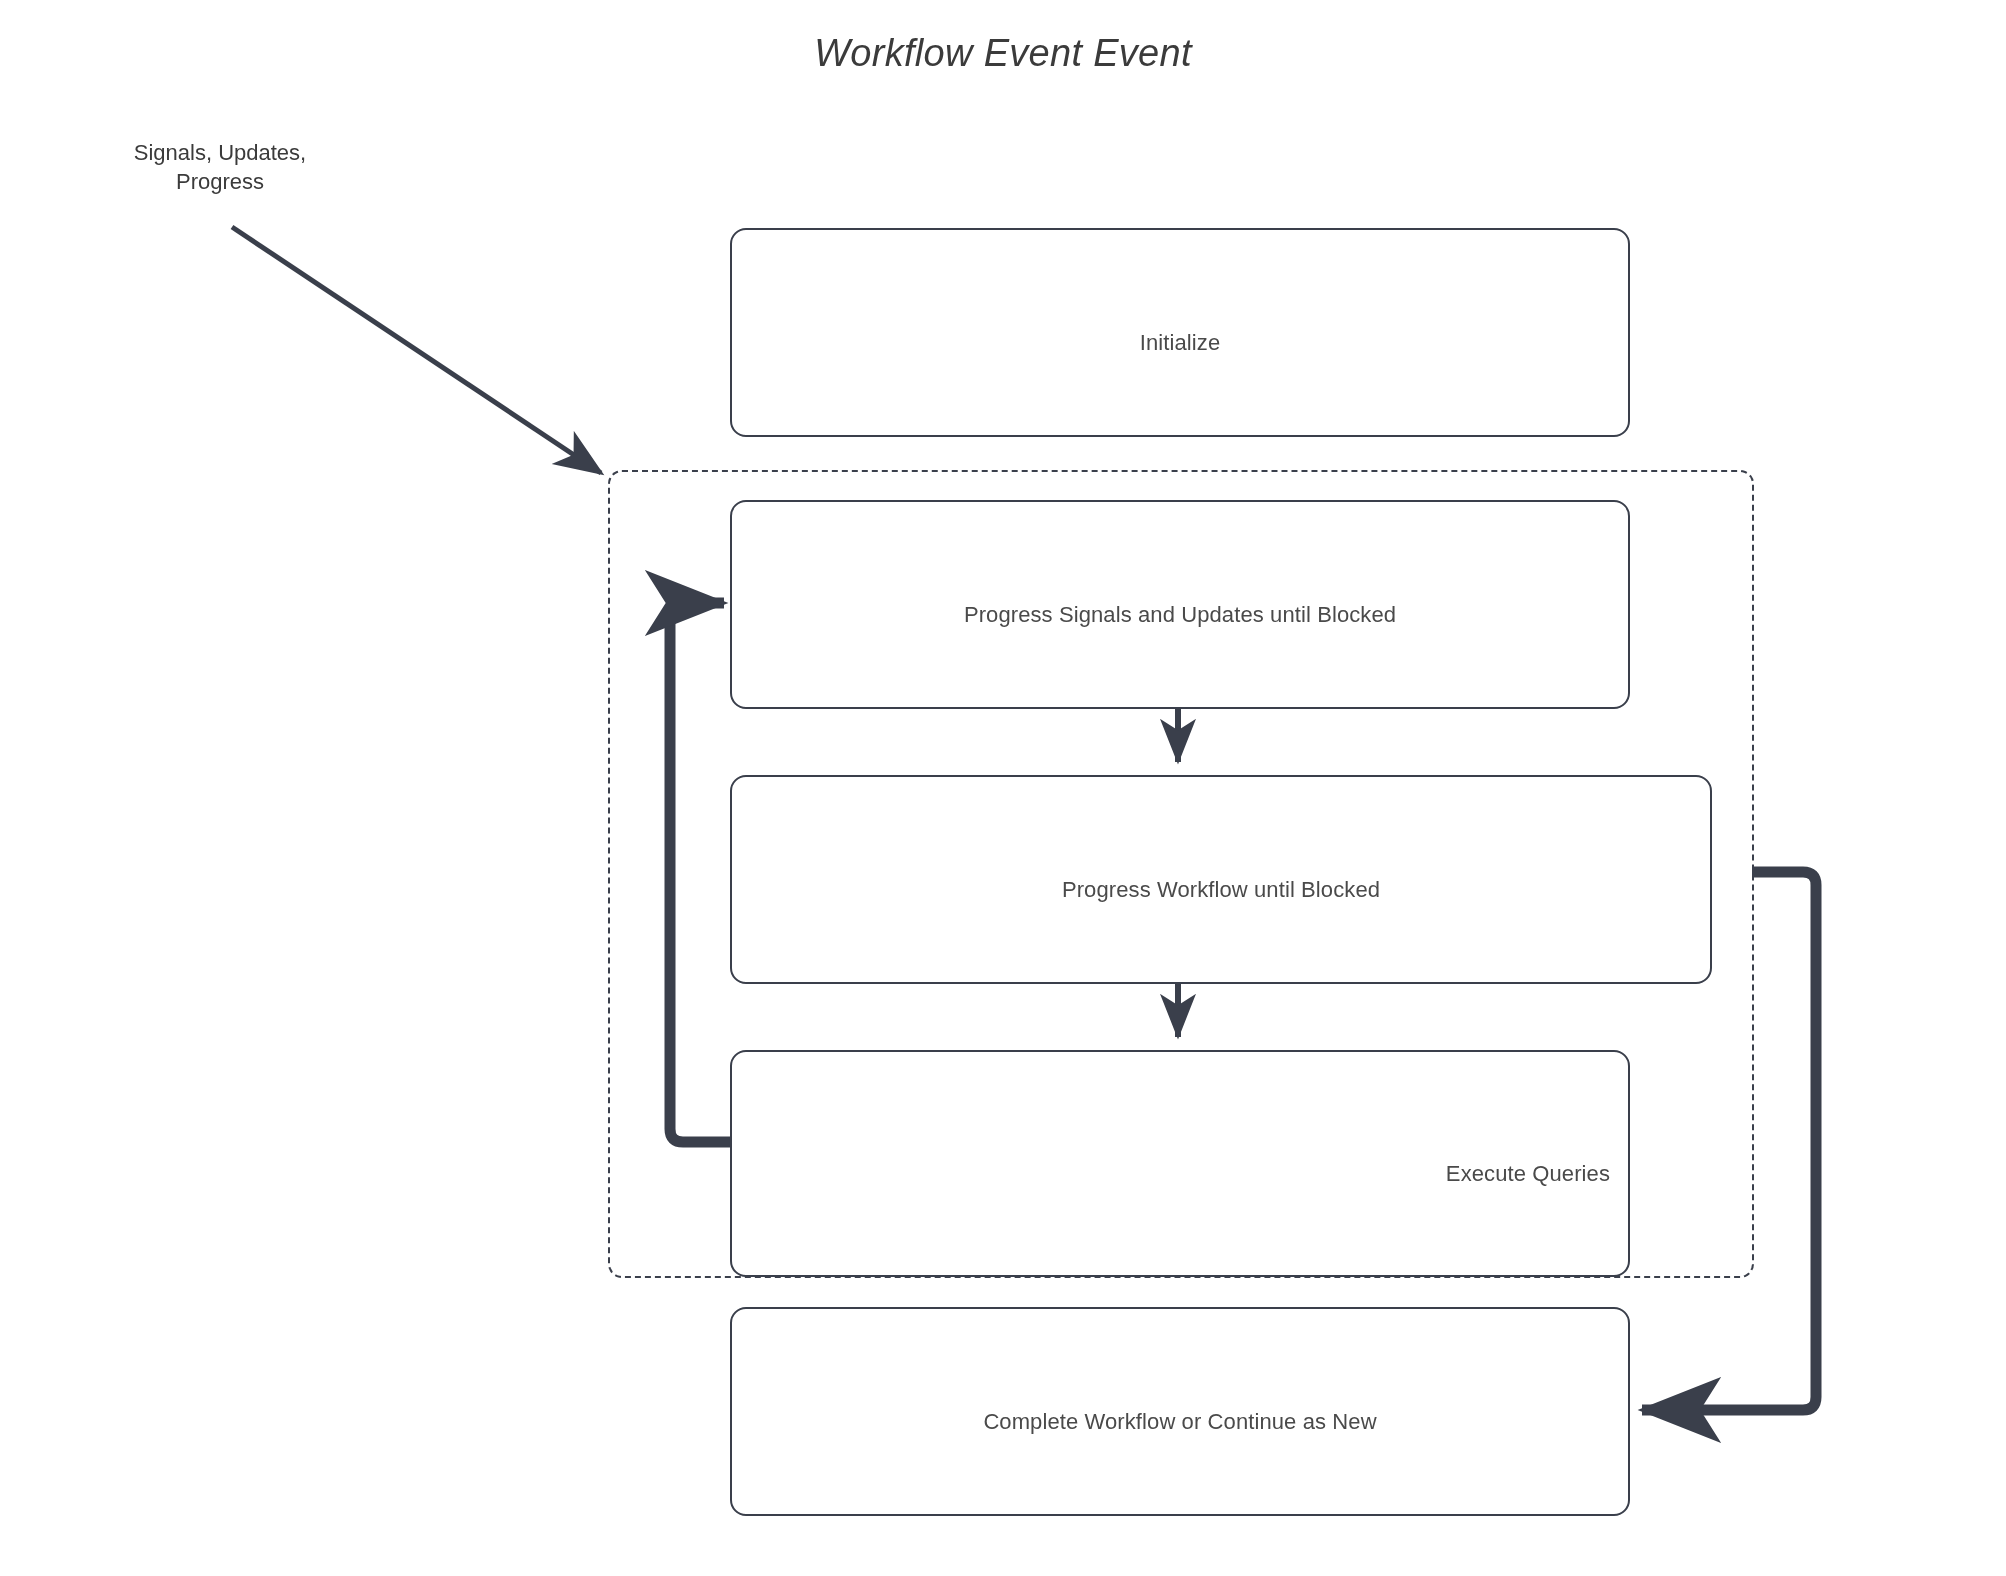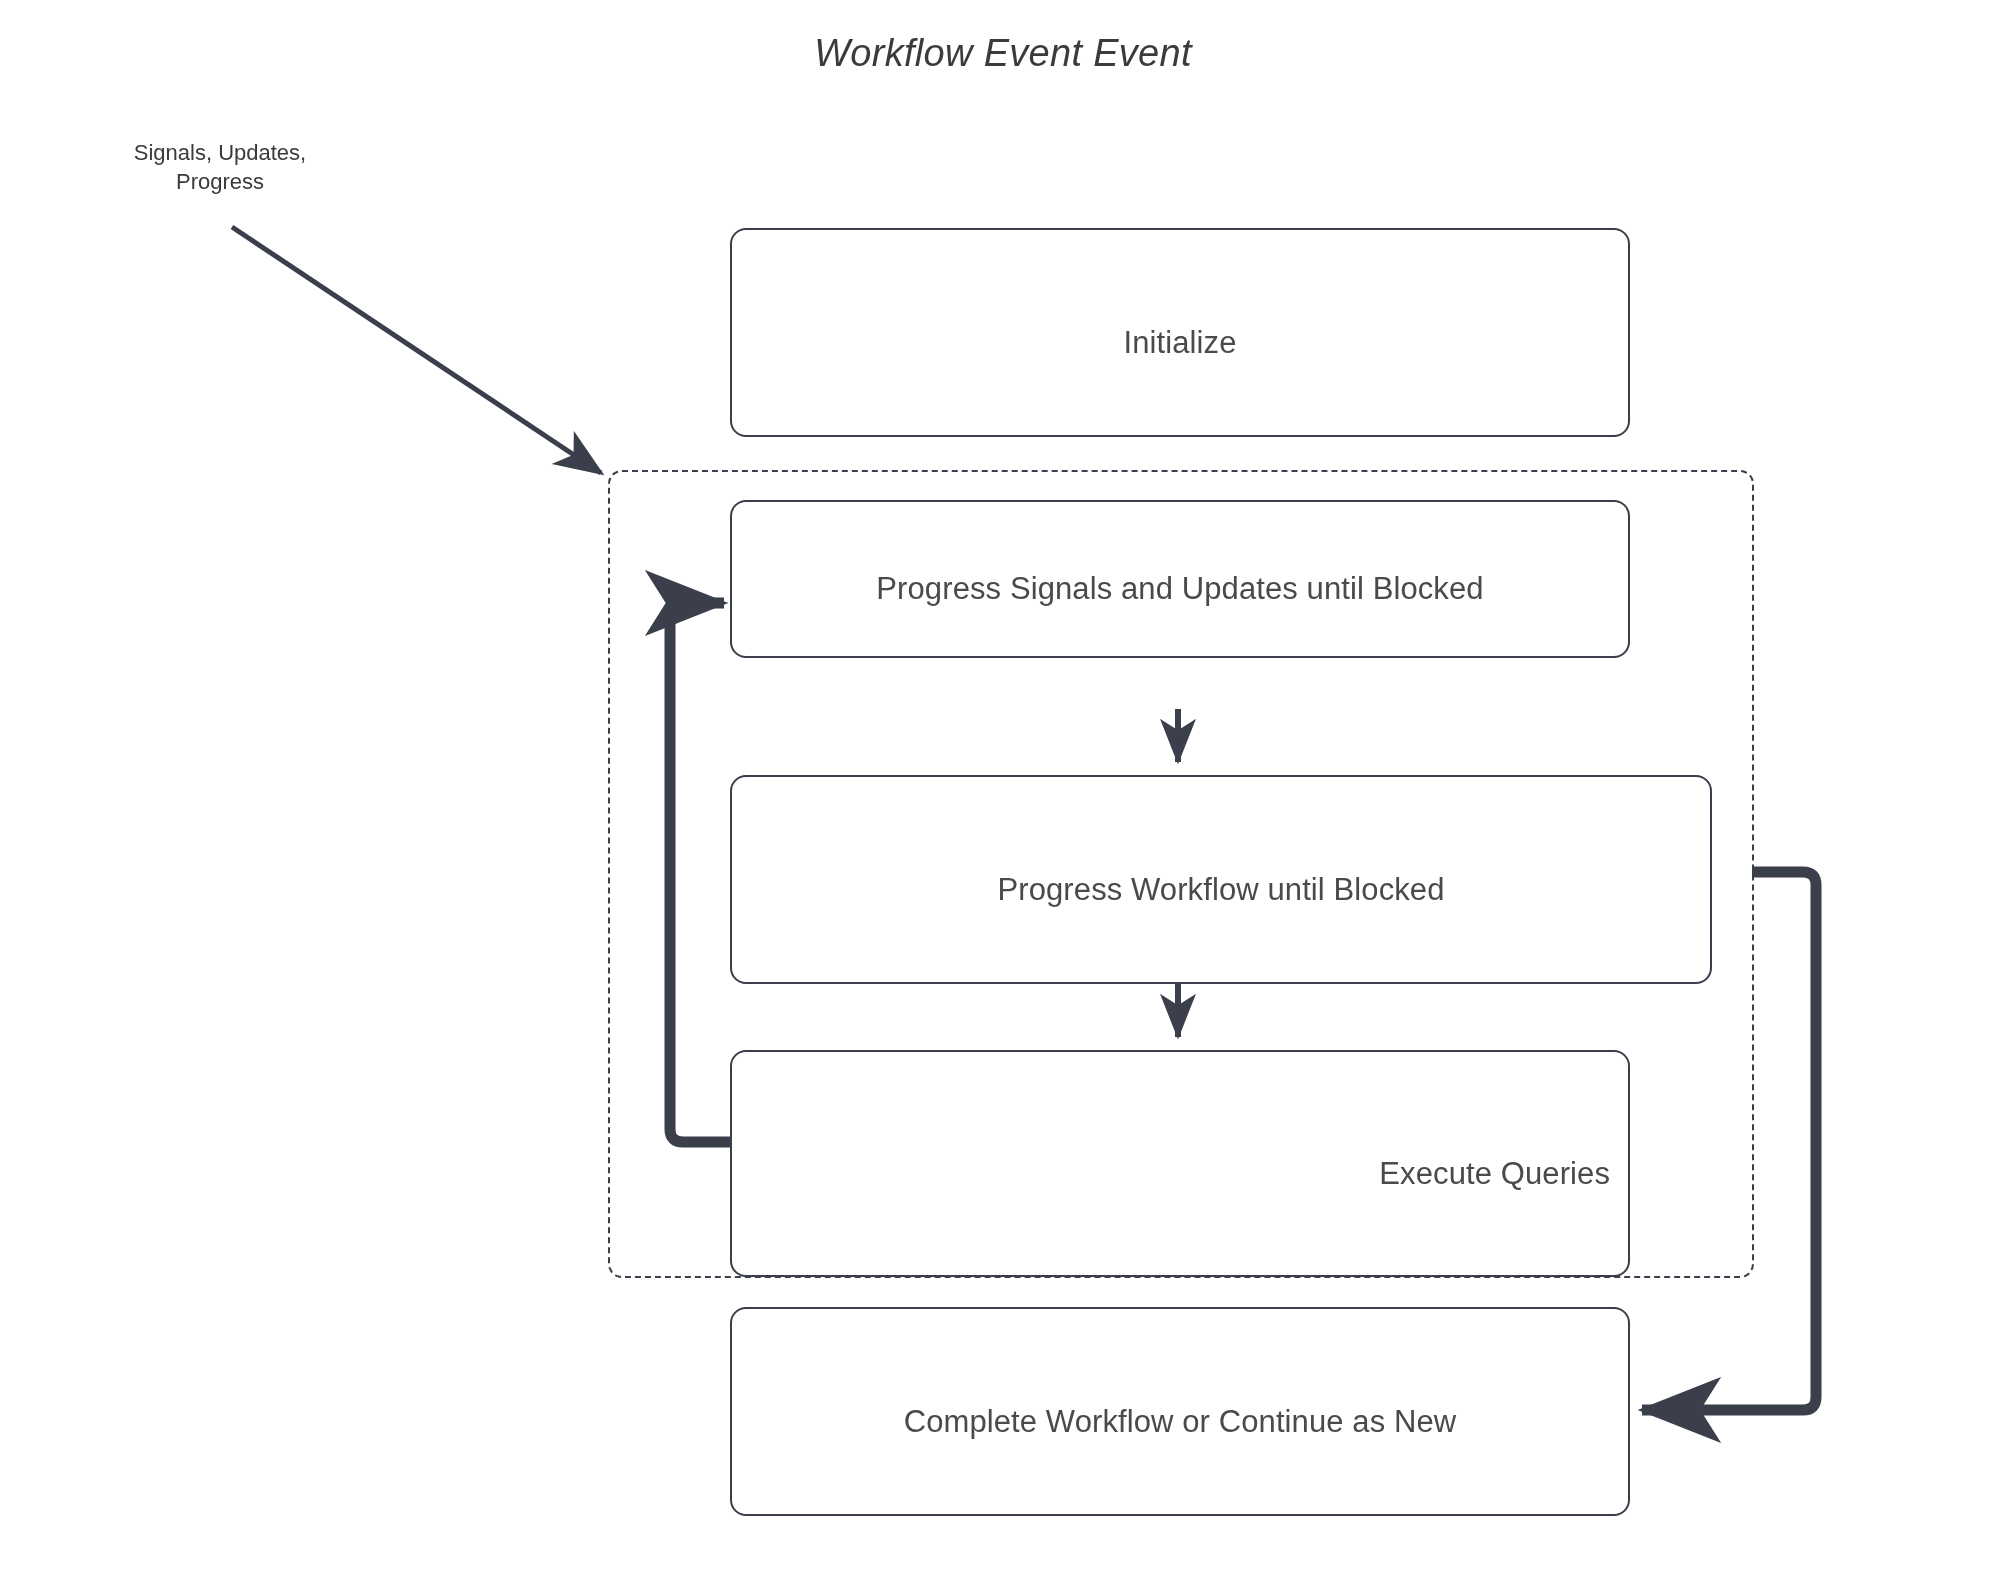--- a/index.html
+++ b/index.html
@@ -33,21 +33,21 @@
     box-sizing: border-box;
     background: #ffffff;
     border: 2px solid #3a3f4b;
     border-radius: 16px;
     display: flex;
     align-items: center;
     justify-content: center;
     text-align: center;
   }
   .node-label {
-    font-size: 31px;
+    font-size: 22px;
     color: #4a4a4a;
     line-height: 1.25;
     letter-spacing: 0.1px;
     padding: 0 18px;
     margin-top: 21px;
   }
   .loop-container {
     position: absolute;
     box-sizing: border-box;
     border: 2px dashed #3a3f4b;
@@ -108,21 +108,21 @@
 
     <path d="M 1752,872 L 1803,872 Q 1816,872 1816,885 L 1816,1397 Q 1816,1410 1803,1410 L 1642,1410" fill="none" stroke="#3a3f4b" stroke-width="11" stroke-linecap="butt" marker-end="url(#arrowThick)"></path>
   </svg>
 
   <div class="node" id="node-initialize" style="left:730px; top:228px; width:900px; height:209px;">
     <span class="node-label">Initialize</span>
   </div>
 
   <div class="loop-container" id="loop-container" style="left:608px; top:470px; width:1146px; height:808px;"></div>
 
-  <div class="node" id="node-progress-signals-updates" style="left:730px; top:500px; width:900px; height:158px;">
+  <div class="node" id="node-progress-signals-updates" style="left:730px; top:500px; width:900px; height:209px;">
     <span class="node-label">Progress Signals and Updates until Blocked</span>
   </div>
 
   <div class="node" id="node-progress-workflow" style="left:730px; top:775px; width:982px; height:209px;">
     <span class="node-label">Progress Workflow until Blocked</span>
   </div>
 
   <div class="node" id="node-execute-queries" style="left:730px; top:1050px; width:900px; height:227px;justify-content:flex-end;">
     <span class="node-label">Execute Queries</span>
   </div>

